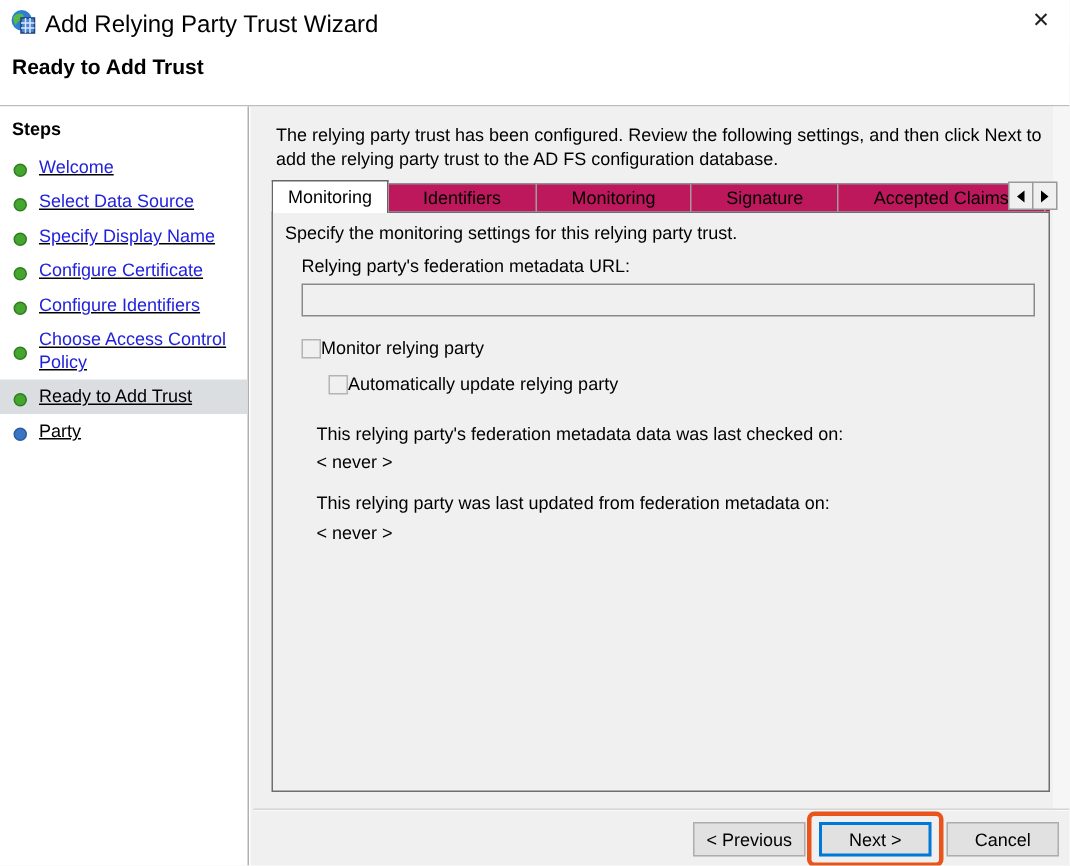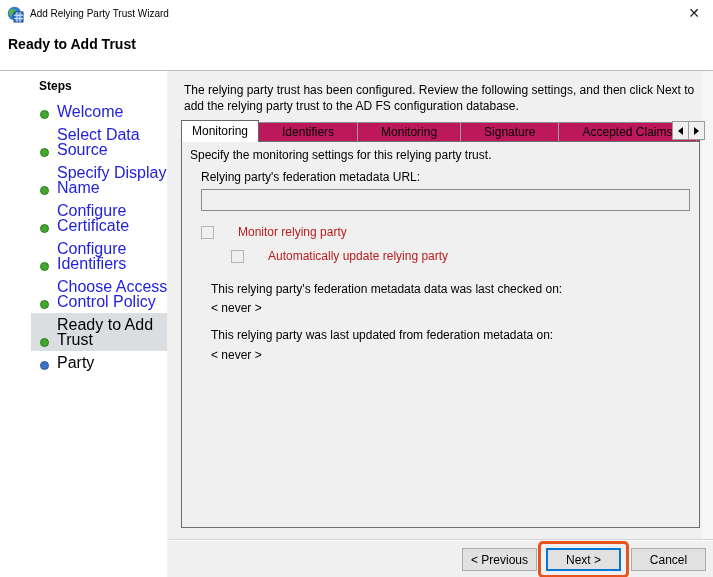--- a/index.html
+++ b/index.html
@@ -5,32 +5,32 @@
   html,body{margin:0;padding:0;}
   body{
     width:713px;height:577px;position:relative;overflow:hidden;
     background:#ffffff;
     font-family:"Liberation Sans", sans-serif;
     font-size:12px;color:#000;
   }
   
   .titlebar{position:absolute;top:0;left:0;right:0;height:30px;background:#fff;}
   .app-icon{position:absolute;left:7px;top:6px;width:17px;height:17px;}
-  .win-title{position:absolute;left:30px;top:8px;font-size:10px;}
+  .win-title{position:absolute;left:30px;top:8px;font-size:16px;}
   .close-btn{position:absolute;right:10px;top:4px;width:18px;height:18px;
     font-size:14px;line-height:18px;text-align:center;color:#222;cursor:default;}
   
   .page-heading{position:absolute;left:8px;top:36px;font-size:14px;font-weight:bold;}
   .top-divider{position:absolute;top:70px;left:0;width:713px;height:1px;background:#bdbdbd;}
   
   .sidebar{position:absolute;top:71px;left:0;width:166px;bottom:0;background:#fff;
-    border-right:1px solid #b0b0b0;box-sizing:border-box;margin-left:31px;}
+    border-right:1px solid #b0b0b0;box-sizing:border-box;}
   .steps-header{font-weight:bold;font-size:12px;padding:8px 8px 7px 8px;}
-  .step{display:flex;align-items:flex-end;gap:8px;padding:4px 6px 4px 9px;
-    font-size:16px;line-height:15px;}
+  .step{display:flex;align-items:center;gap:8px;padding:4px 6px 4px 9px;
+    font-size:12px;line-height:15px;text-decoration:underline;}
   .step .step-label{color:#2222dd;}
   .step.current{background:#dbdee1;}
   .step.current .step-label,.step.upcoming .step-label{color:#000;}
   .bullet{width:7px;height:7px;border-radius:50%;flex:0 0 auto;margin-top:3px;}
   .bullet.completed{background:#44a62f;border:1px solid #2f7d20;}
   .bullet.upcoming{background:#3a75c4;border:1px solid #2b5a9e;}
   
   .main{position:absolute;left:167px;top:71px;width:546px;height:506px;background:#f0f0f0;}
   .right-strip{position:absolute;top:0;right:0;width:11px;height:469px;background:#f6f6f6;}
   .intro{position:absolute;left:17px;top:11px;width:514px;line-height:16px;}
@@ -50,23 +50,23 @@
   .tri-left{width:0;height:0;border-top:4px solid transparent;
     border-bottom:4px solid transparent;border-right:5px solid #000;}
   .tri-right{width:0;height:0;border-top:4px solid transparent;
     border-bottom:4px solid transparent;border-left:5px solid #000;}
   .pane{position:absolute;top:21px;left:0;right:0;bottom:0;background:#f0f0f0;
     border:1px solid #6e6e6e;}
   .pane-desc{position:absolute;left:8px;top:6px;}
   .url-label{position:absolute;left:19px;top:28px;}
   .url-input{position:absolute;left:19px;top:47px;width:483px;height:18px;
     background:#f0f0f0;border:1px solid #8a8a8a;font-family:inherit;font-size:12px;}
-  .cb-row{position:absolute;display:flex;align-items:center;gap:24px;color:#b91c1c;}
+  .cb-row{position:absolute;display:flex;align-items:center;gap:0;color:#000000;}
   .cb-row1{left:19px;top:83px;}
-  .cb-row2{left:37px;top:107px;margin-left:12px;}
+  .cb-row2{left:37px;top:107px;}
   .cb-box{width:13px;height:13px;background:#f0f0f0;border:1px solid #b4b4b4;
     box-sizing:border-box;flex:0 0 auto;}
   .meta{position:absolute;}
   .meta-1l{left:29px;top:140px;}
   .meta-1v{left:29px;top:159px;}
   .meta-2l{left:29px;top:186px;}
   .meta-2v{left:29px;top:206px;}
   
   .btm-divider{position:absolute;left:2px;right:0;top:468px;height:1px;
     background:#d4d4d4;border-bottom:1px solid #fbfbfb;}

